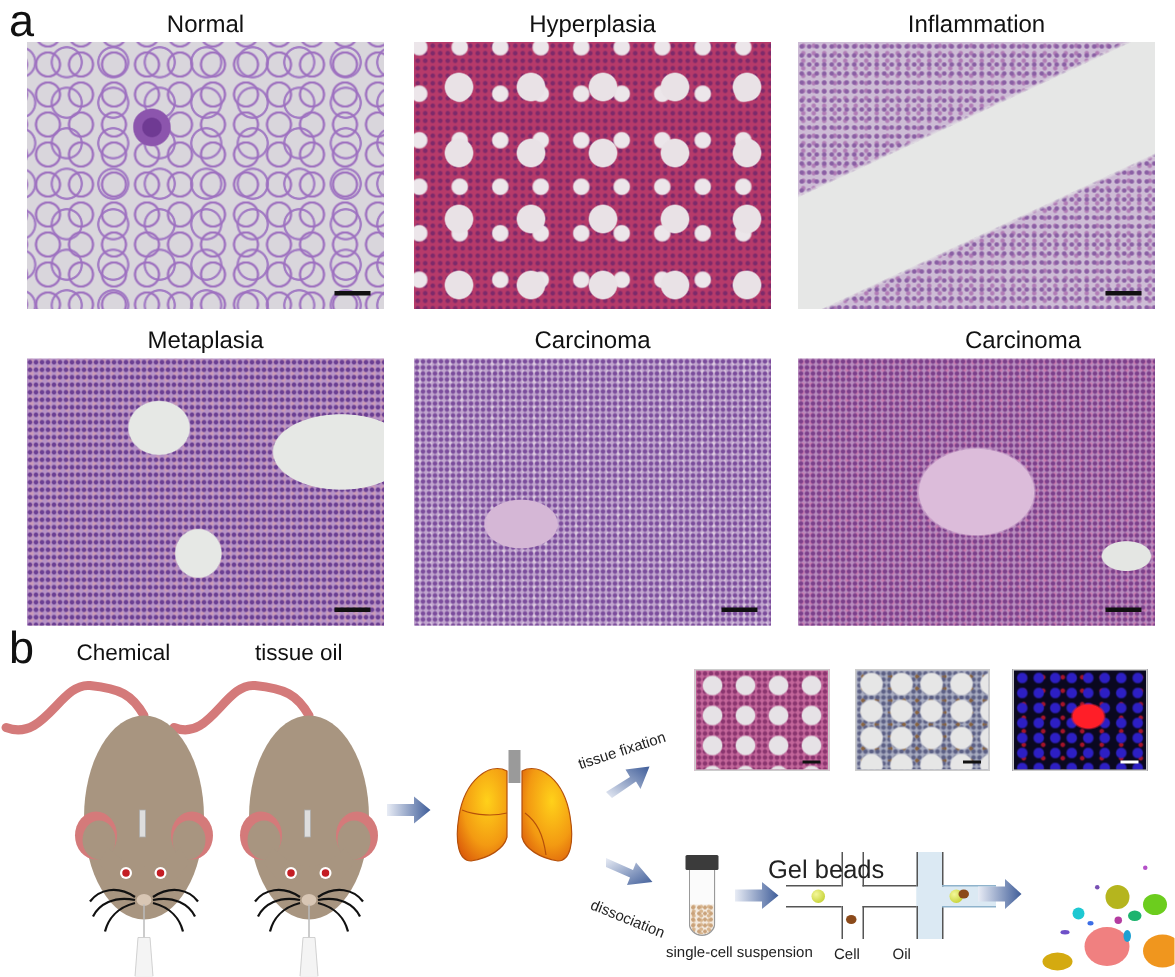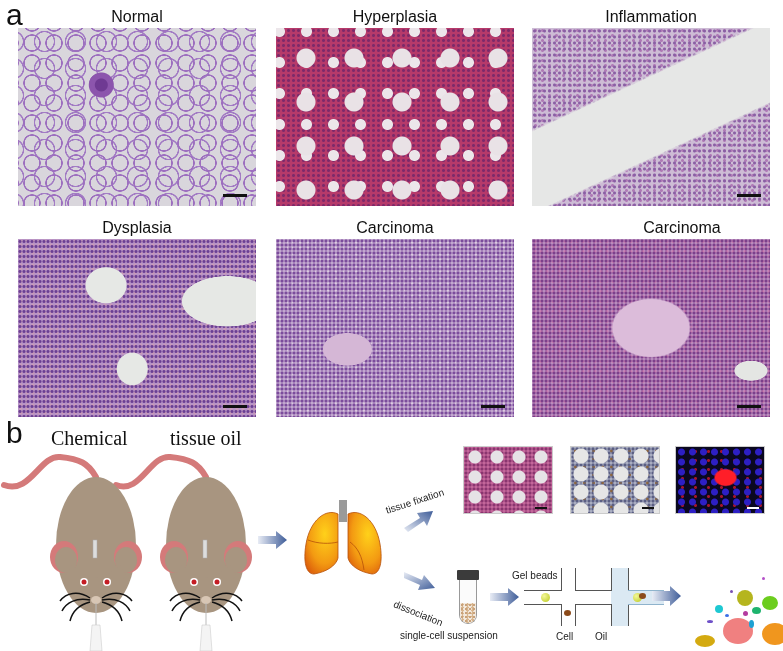--- a/index.html
+++ b/index.html
@@ -61,21 +61,21 @@
     background-color: #b98dbe;
     background-image:
       radial-gradient(ellipse at 50% 50%, #dcbcda 0 38px, transparent 40px),
       radial-gradient(ellipse at 92% 74%, #e4e6e3 0 16px, transparent 17px),
       radial-gradient(circle, #7c3f8b 0 1px, transparent 2px),
       radial-gradient(circle, #c97db1 0 1px, transparent 2px);
     background-size: 238px 178px, 238px 178px, 4px 4px, 6px 5px;
   }
 
   
-  .label-b { position: absolute; font-size: 20px; color: #111; font-family: Liberation Serif, serif; }
+  .label-b { position: absolute; font-size: 15px; color: #111; }
   .small-label { position: absolute; font-size: 10px; color: #222; white-space: nowrap; }
   .rot-label { position: absolute; font-size: 10px; color: #222; white-space: nowrap; transform-origin: left center; }
 
   .arrow { position: absolute; }
 
   .mini { position: absolute; width: 90px; height: 68px; overflow: hidden; border: 1px solid #ccc; }
   .mini-he {
     background-color: #c3669a;
     background-image: radial-gradient(circle, #e6e2e6 0 6px, transparent 7px), radial-gradient(circle, #8a356f 0 1px, transparent 2px);
     background-size: 22px 20px, 4px 4px;
@@ -125,21 +125,21 @@
 <div class="hist-title" style="left:531px;top:8px;">Inflammation</div>
 
 <div class="hist h-normal" style="left:18px;top:28px;">
   <div class="scalebar"></div>
 </div>
 <div class="hist h-inflam" style="left:276px;top:28px;"></div>
 <div class="hist h-hyper" style="left:532px;top:28px;">
   <div class="scalebar"></div>
 </div>
 
-<div class="hist-title" style="left:17px;top:219px;">Dysplasia</div>
+<div class="hist-title" style="left:17px;top:219px;">Metaplasia</div>
 <div class="hist-title" style="left:275px;top:219px;">Carcinoma</div>
 <div class="hist-title" style="left:562px;top:219px;">Carcinoma</div>
 
 <div class="hist h-meta" style="left:18px;top:239px;">
   <div class="scalebar"></div>
 </div>
 <div class="hist h-dysp" style="left:276px;top:239px;">
   <div class="scalebar"></div>
 </div>
 <div class="hist h-carc" style="left:532px;top:239px;">
@@ -261,21 +261,21 @@
       </linearGradient>
     </defs>
   <path d="M0 6 L18 14 L20 9 L31 22 L14 24 L16 19 L0 12 Z" fill="url(#ag3)"></path>
 </svg>
 <div class="rot-label" style="left:394px;top:598px;transform:rotate(22deg);">dissociation</div>
 
 <div class="tube-cap"></div>
 <div class="tube-body">
     <div class="tube-cells"></div>
   </div>
-<div class="small-label" style="left:400px;top:630px;">single-cell suspension</div>
+<div class="small-label" style="left:444px;top:630px;">single-cell suspension</div>
 
 <svg class="arrow" style="left:490px;top:587px;" width="30" height="20" viewBox="0 0 30 20">
   <defs>
       <linearGradient id="ag4" x1="0" x2="1">
         <stop offset="0" stop-color="#e8ecf5"></stop>
         <stop offset="1" stop-color="#3f5d99"></stop>
       </linearGradient>
     </defs>
   <path d="M0 6 L18 6 L18 1 L29 10 L18 19 L18 14 L0 14 Z" fill="url(#ag4)"></path>
 </svg>
@@ -296,21 +296,21 @@
   <div class="wall" style="left:104px;top:0;width:1px;height:23px;"></div>
   <div class="wall" style="left:87px;top:36px;width:1px;height:22px;"></div>
   <div class="wall" style="left:104px;top:36px;width:1px;height:22px;"></div>
   <div class="wall" style="left:104px;top:22px;width:36px;height:1px;background:#8fb3cc;"></div>
   <div class="wall" style="left:104px;top:36px;width:36px;height:1px;background:#8fb3cc;"></div>
   <div class="bead" style="left:17px;top:25px;"></div>
   <div class="cell" style="left:40px;top:42px;"></div>
   <div class="bead" style="left:109px;top:25px;"></div>
   <div class="cell" style="left:115px;top:25px;"></div>
 </div>
-<div class="small-label" style="left:512px;top:570px;font-size:10px;">Gel beads</div>
+<div class="small-label" style="left:512px;top:570px;font-size:17px;">Gel beads</div>
 <div class="small-label" style="left:556px;top:631px;">Cell</div>
 <div class="small-label" style="left:595px;top:631px;">Oil</div>
 
 <svg class="arrow" style="left:652px;top:585px;" width="30" height="22" viewBox="0 0 30 22">
   <defs>
       <linearGradient id="ag5" x1="0" x2="1">
         <stop offset="0" stop-color="#e8ecf5"></stop>
         <stop offset="1" stop-color="#3f5d99"></stop>
       </linearGradient>
     </defs>

